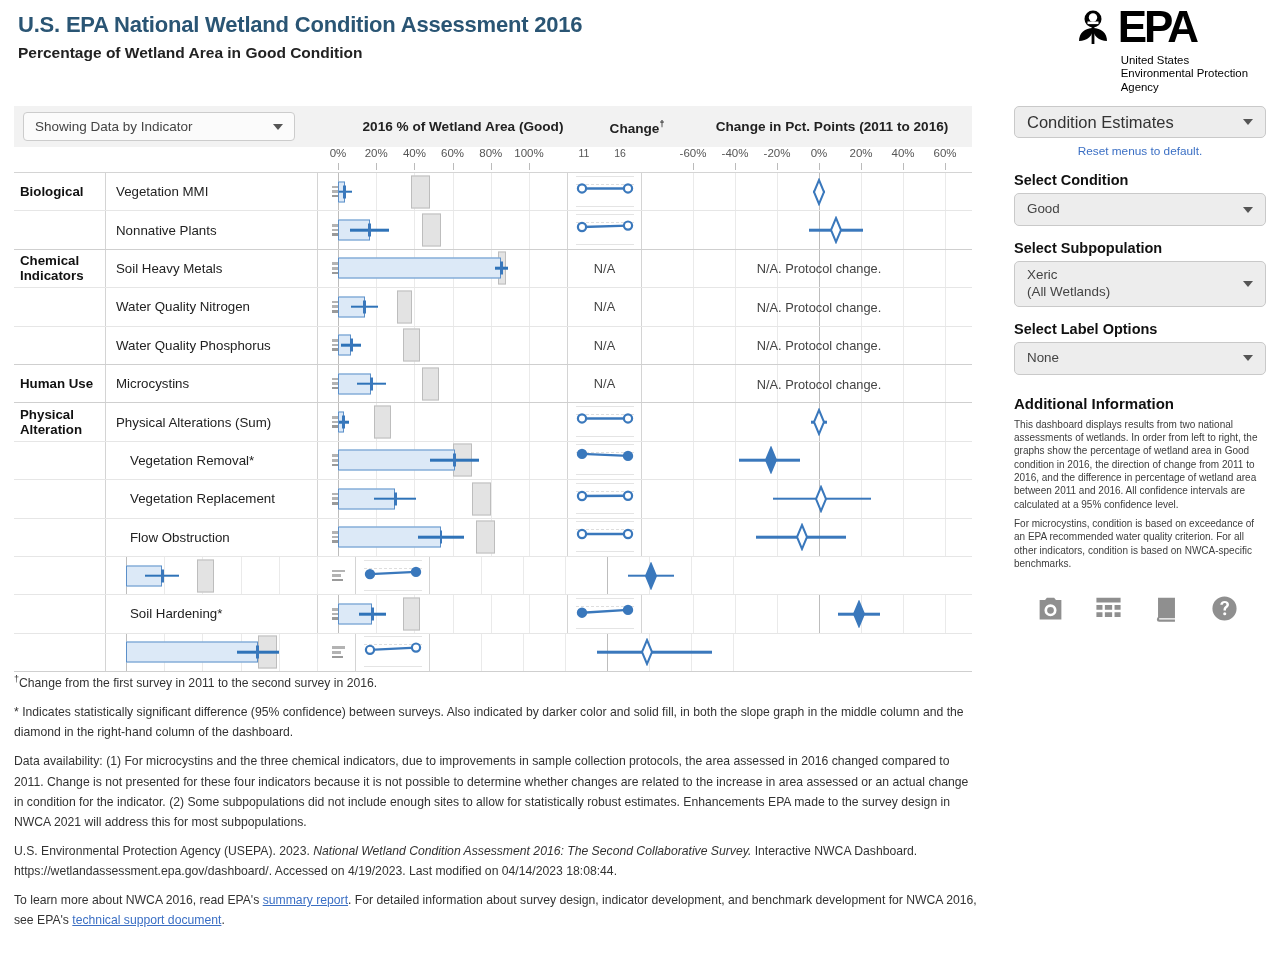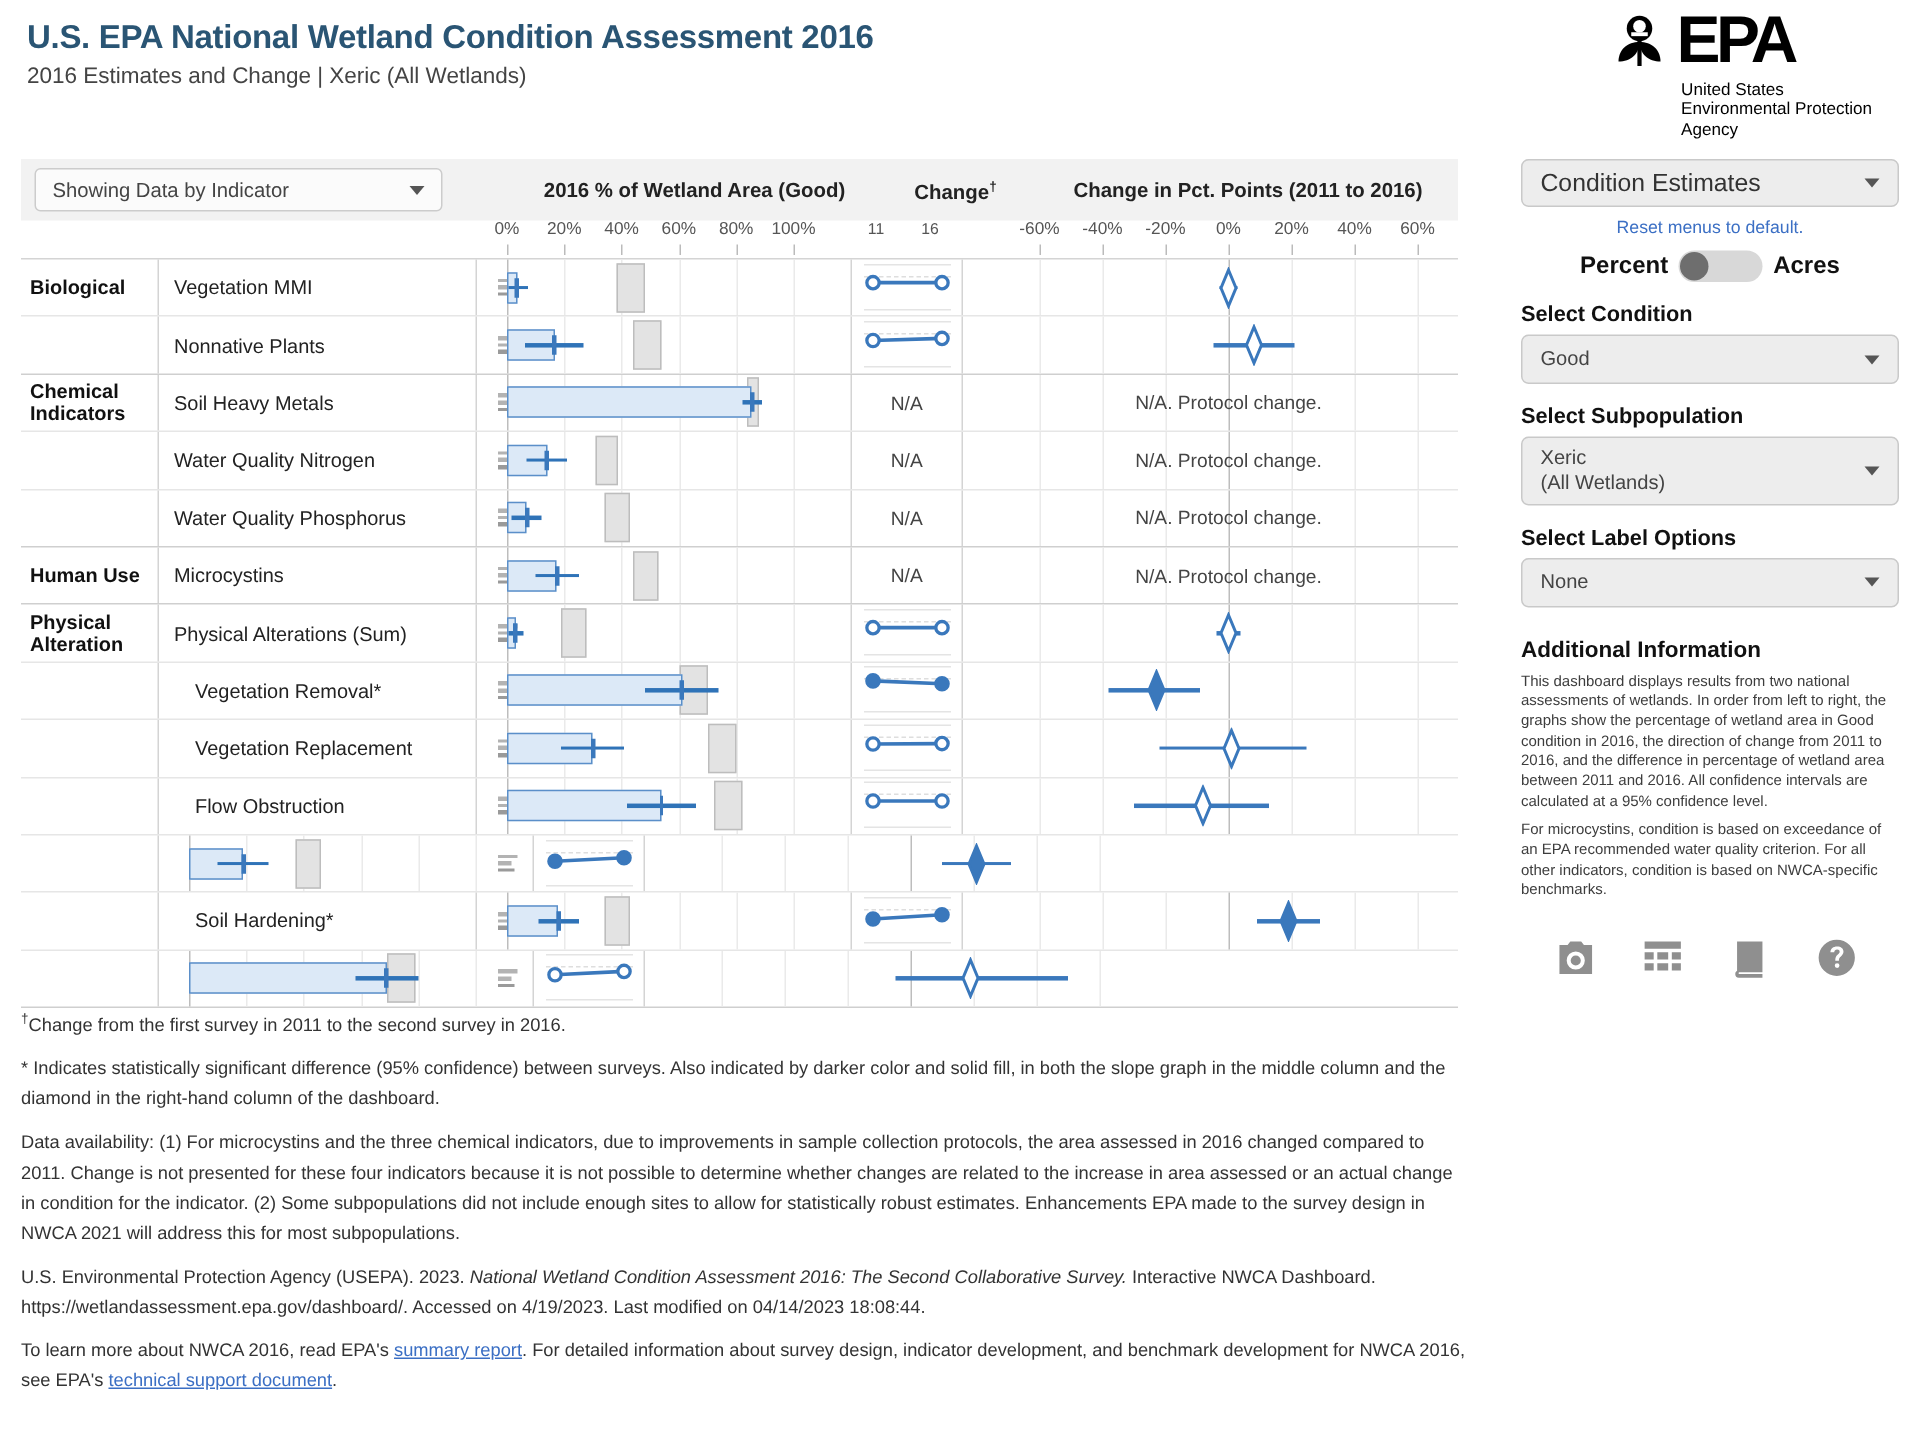--- a/index.html
+++ b/index.html
@@ -170,21 +170,21 @@
   #icon-row { display:flex; gap:29px; margin-top:24px; padding-left:22px; }
   .ic { width:29px; height:29px; fill:#8f8f8f; }
 </style>
 </head>
 <body>
 
 <div id="main">
 
   <div id="title-block">
     <div id="doc-title">U.S. EPA National Wetland Condition Assessment 2016</div>
-    <div id="doc-subtitle2">2016 Estimates and Change | Xeric (All Wetlands)</div>
+    <div id="doc-subtitle">Percentage of Wetland Area in Good Condition</div>
   </div>
 
   <div id="chart-header">
     <div id="view-select">
       <span>Showing Data by Indicator</span>
       <span class="caret"></span>
     </div>
     <div class="col-title" id="ct-pct">2016 % of Wetland Area (Good)</div>
     <div class="col-title" id="ct-chg"><span>Change</span><span class="dagger">†</span></div>
     <div class="col-title" id="ct-delta">Change in Pct. Points (2011 to 2016)</div>
@@ -816,27 +816,20 @@
       <div class="epa-sub">United States<br>Environmental Protection<br>Agency</div>
     </div>
   </div>
 
   <div id="cond-est-btn">
     <span>Condition Estimates</span>
     <span class="caret"></span>
   </div>
   <div id="reset-link">Reset menus to default.</div>
 
-  <div id="toggle-row">
-    <span class="tog-label">Percent</span>
-    <span class="tog-track">
-        <span class="tog-knob"></span>
-      </span>
-    <span class="tog-label">Acres</span>
-  </div>
 
   <div class="field-label">Select Condition</div>
   <div class="sel-box">
     <span>Good</span>
     <span class="caret"></span>
   </div>
 
   <div class="field-label">Select Subpopulation</div>
   <div class="sel-box two-line">
     <span><span>Xeric</span><br><span>(All Wetlands)</span></span>

